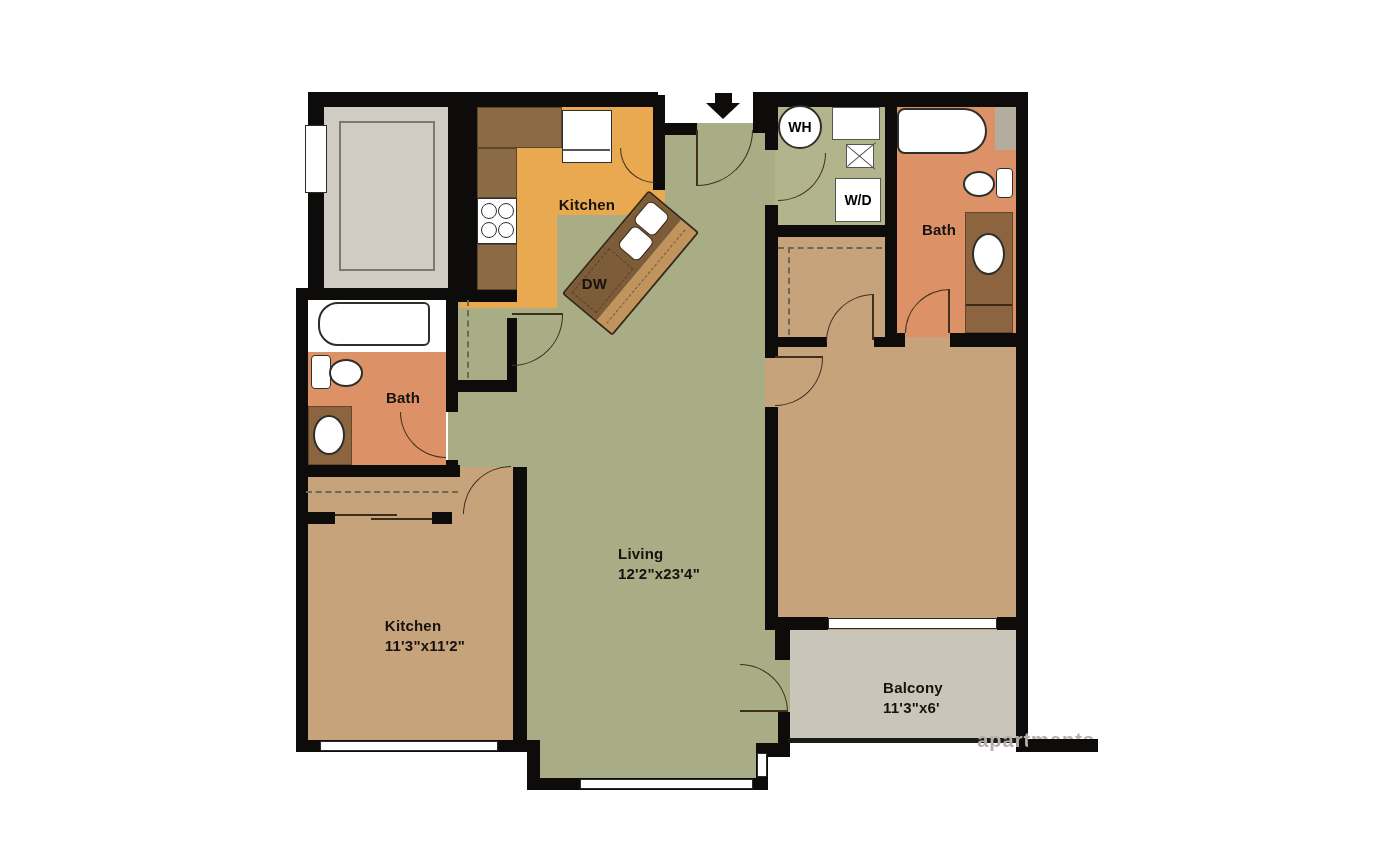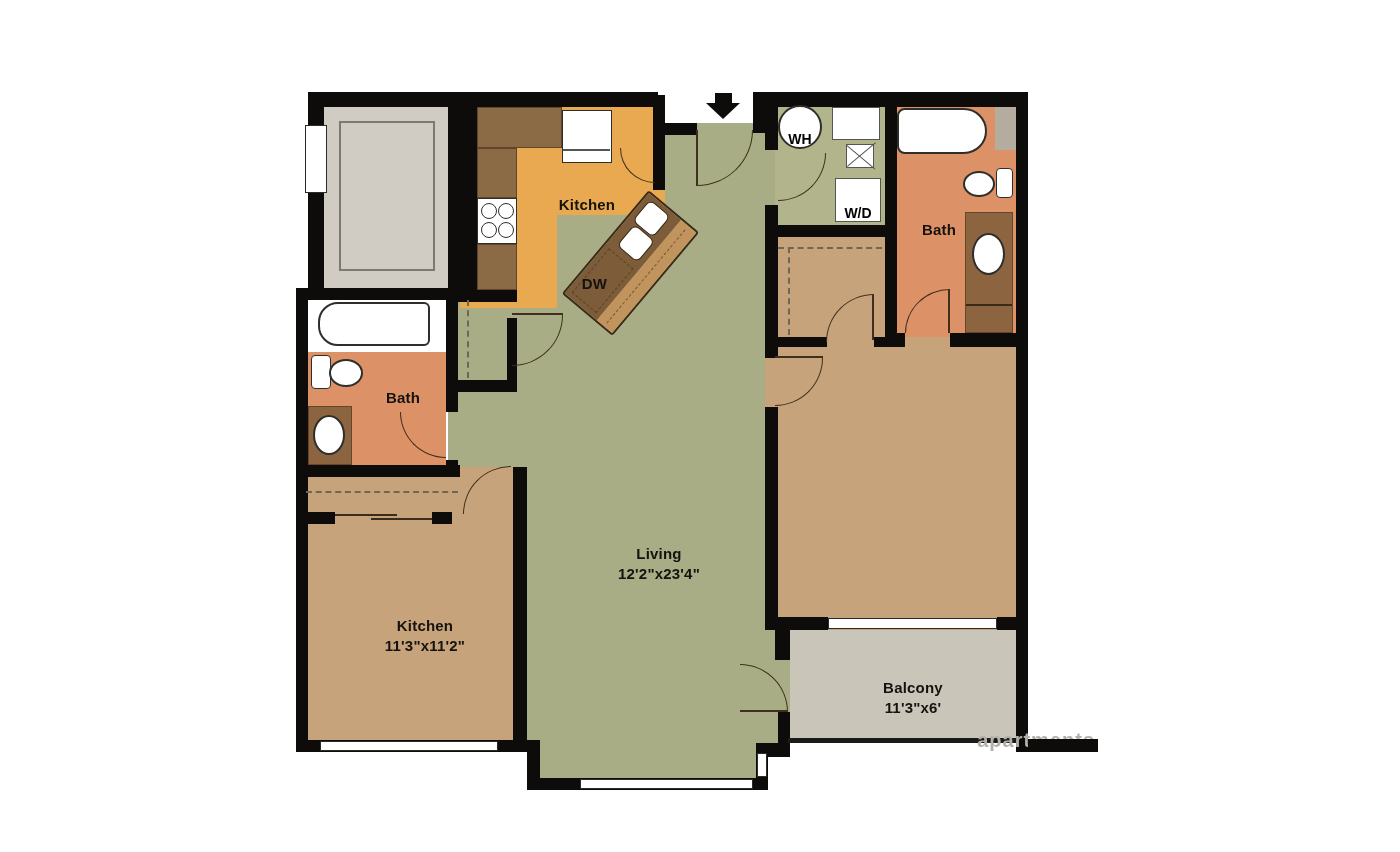--- a/index.html
+++ b/index.html
@@ -12,24 +12,24 @@
   .fx{position:absolute;background:#ffffff;border:2px solid #2e2e2a;box-sizing:border-box;}
   .dash-h{position:absolute;height:0;border-top:2px dashed #6e6756;}
   .dash-v{position:absolute;width:0;border-left:2px dashed #6e6756;}
   .arc{position:absolute;box-sizing:border-box;}
   .arc-br{border-right:1.7px solid #3f2f1d;border-bottom:1.7px solid #3f2f1d;border-bottom-right-radius:100% 100%;}
   .arc-bl{border-left:1.7px solid #3f2f1d;border-bottom:1.7px solid #3f2f1d;border-bottom-left-radius:100% 100%;}
   .arc-tl{border-left:1.7px solid #3f2f1d;border-top:1.7px solid #3f2f1d;border-top-left-radius:100% 100%;}
   .arc-tr{border-right:1.7px solid #3f2f1d;border-top:1.7px solid #3f2f1d;border-top-right-radius:100% 100%;}
   .leafh{position:absolute;height:2px;background:#3f2f1d;}
   .leafv{position:absolute;width:2px;background:#3f2f1d;}
-  .lbl{position:absolute;transform:translate(-50%,-50%);text-align:center;color:#15130f;
+  .lbl{position:absolute;transform:translate(-50%,-50%);text-align:left;color:#15130f;
        font-weight:bold;font-size:15px;line-height:20px;white-space:nowrap;letter-spacing:.2px;padding-left:20px;}
   .circ{border-radius:50%;}
-  .flexc{display:flex;align-items:flex-end;justify-content:center;}
+  .flexc{display:flex;align-items:center;justify-content:center;}
   .counter{position:absolute;background:var(--counter);border:1px solid rgba(40,25,10,.45);box-sizing:border-box;}
   .vanity{position:absolute;background:var(--vanity);border:1px solid rgba(40,25,10,.4);box-sizing:border-box;}
   .ell{position:absolute;background:#fff;border:2px solid #2e2e2a;border-radius:50%;box-sizing:border-box;}
   #watermark{position:absolute;left:865px;top:729px;width:230px;text-align:right;
              font-weight:bold;font-size:20px;letter-spacing:1px;color:#b3b0a9;}
 </style>
 </head>
 <body>
 
 <div id="plan">

